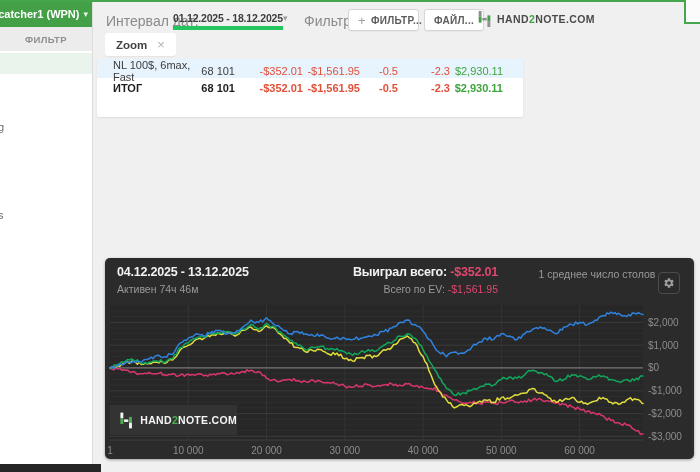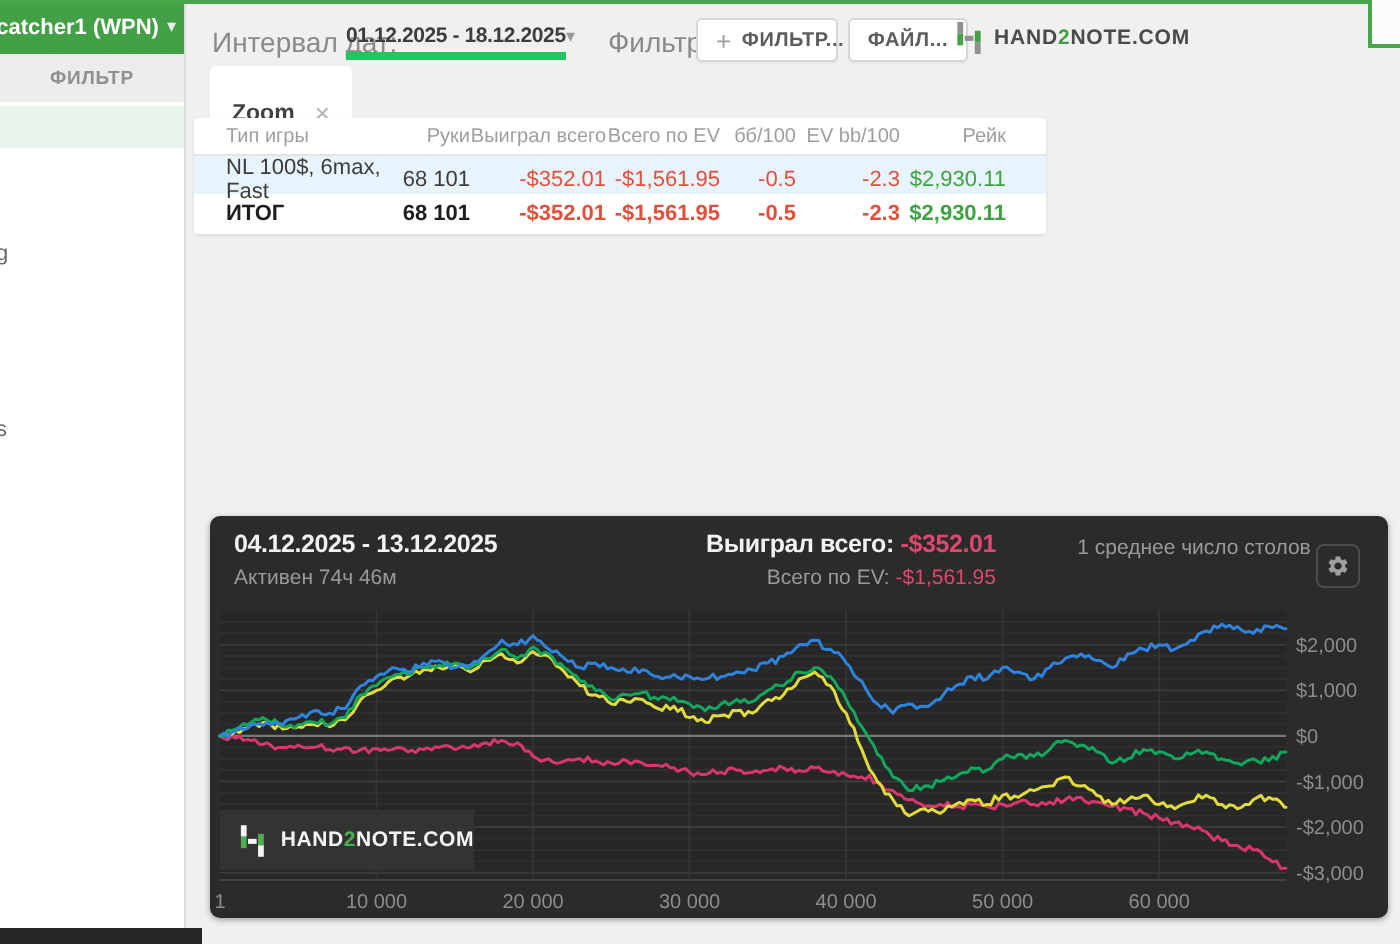--- a/index.html
+++ b/index.html
@@ -31,21 +31,21 @@
        color:#5c5c5c;font-size:10px;font-weight:bold;letter-spacing:.3px;display:flex;align-items:center;
        padding:0 9px;box-sizing:border-box;box-shadow:0 1px 1px rgba(0,0,0,.04);cursor:pointer;}
   .btn .plus{color:#9e9e9e;font-size:13px;font-weight:normal;margin-right:5px;}
   .btn-filter{left:348px;width:71px;}
   .btn-file{left:424px;width:60px;justify-content:center;}
   .logo{position:absolute;left:477px;top:11px;display:flex;align-items:center;}
   .logo-text{font-size:10.5px;font-weight:bold;color:#4a4a4a;letter-spacing:.4px;margin-left:5px;}
   .logo-text .two{color:#43a047;}
 
   .chip{position:absolute;left:105px;top:33px;height:23px;background:#fff;border-radius:3px;
-        display:flex;align-items:center;padding:12px 11px;box-shadow:0 1px 1px rgba(0,0,0,.05);cursor:pointer;}
+        display:flex;align-items:center;padding:0 11px;box-shadow:0 1px 1px rgba(0,0,0,.05);cursor:pointer;}
   .chip .t{font-size:11.5px;font-weight:bold;color:#424242;}
   .chip .x{margin-left:10px;color:#b3b3b3;font-size:13px;}
 
   
   .card{position:absolute;left:97px;top:59px;width:426px;height:58px;background:#fff;border-radius:2px;
         box-shadow:0 1px 2px rgba(0,0,0,.08);}
   .trow{display:grid;grid-template-columns:86px 36px 68px 57px 38px 52px 53px;
         padding:0 20px 0 16px;align-items:center;}
   .thead{height:18px;border-bottom:1px solid #e4e4e4;color:#9e9e9e;font-size:10px;}
   .thead span{text-align:right;}
@@ -120,29 +120,20 @@
     </svg>
     <span class="logo-text"><span>HAND</span><span class="two">2</span><span>NOTE.COM</span></span>
   </div>
 
   <div class="chip">
     <span class="t">Zoom</span>
     <span class="x">×</span>
   </div>
 
   <div class="card">
-    <div class="trow thead">
-      <span>Тип игры</span>
-      <span>Руки</span>
-      <span>Выиграл всего</span>
-      <span>Всего по EV</span>
-      <span>бб/100</span>
-      <span>EV bb/100</span>
-      <span>Рейк</span>
-    </div>
     <div class="trow tdata row-blue">
       <span>NL 100$, 6max, Fast</span>
       <span>68 101</span>
       <span class="neg">-$352.01</span>
       <span class="neg">-$1,561.95</span>
       <span class="neg">-0.5</span>
       <span class="neg">-2.3</span>
       <span class="pos">$2,930.11</span>
     </div>
     <div class="trow tdata row-total">

